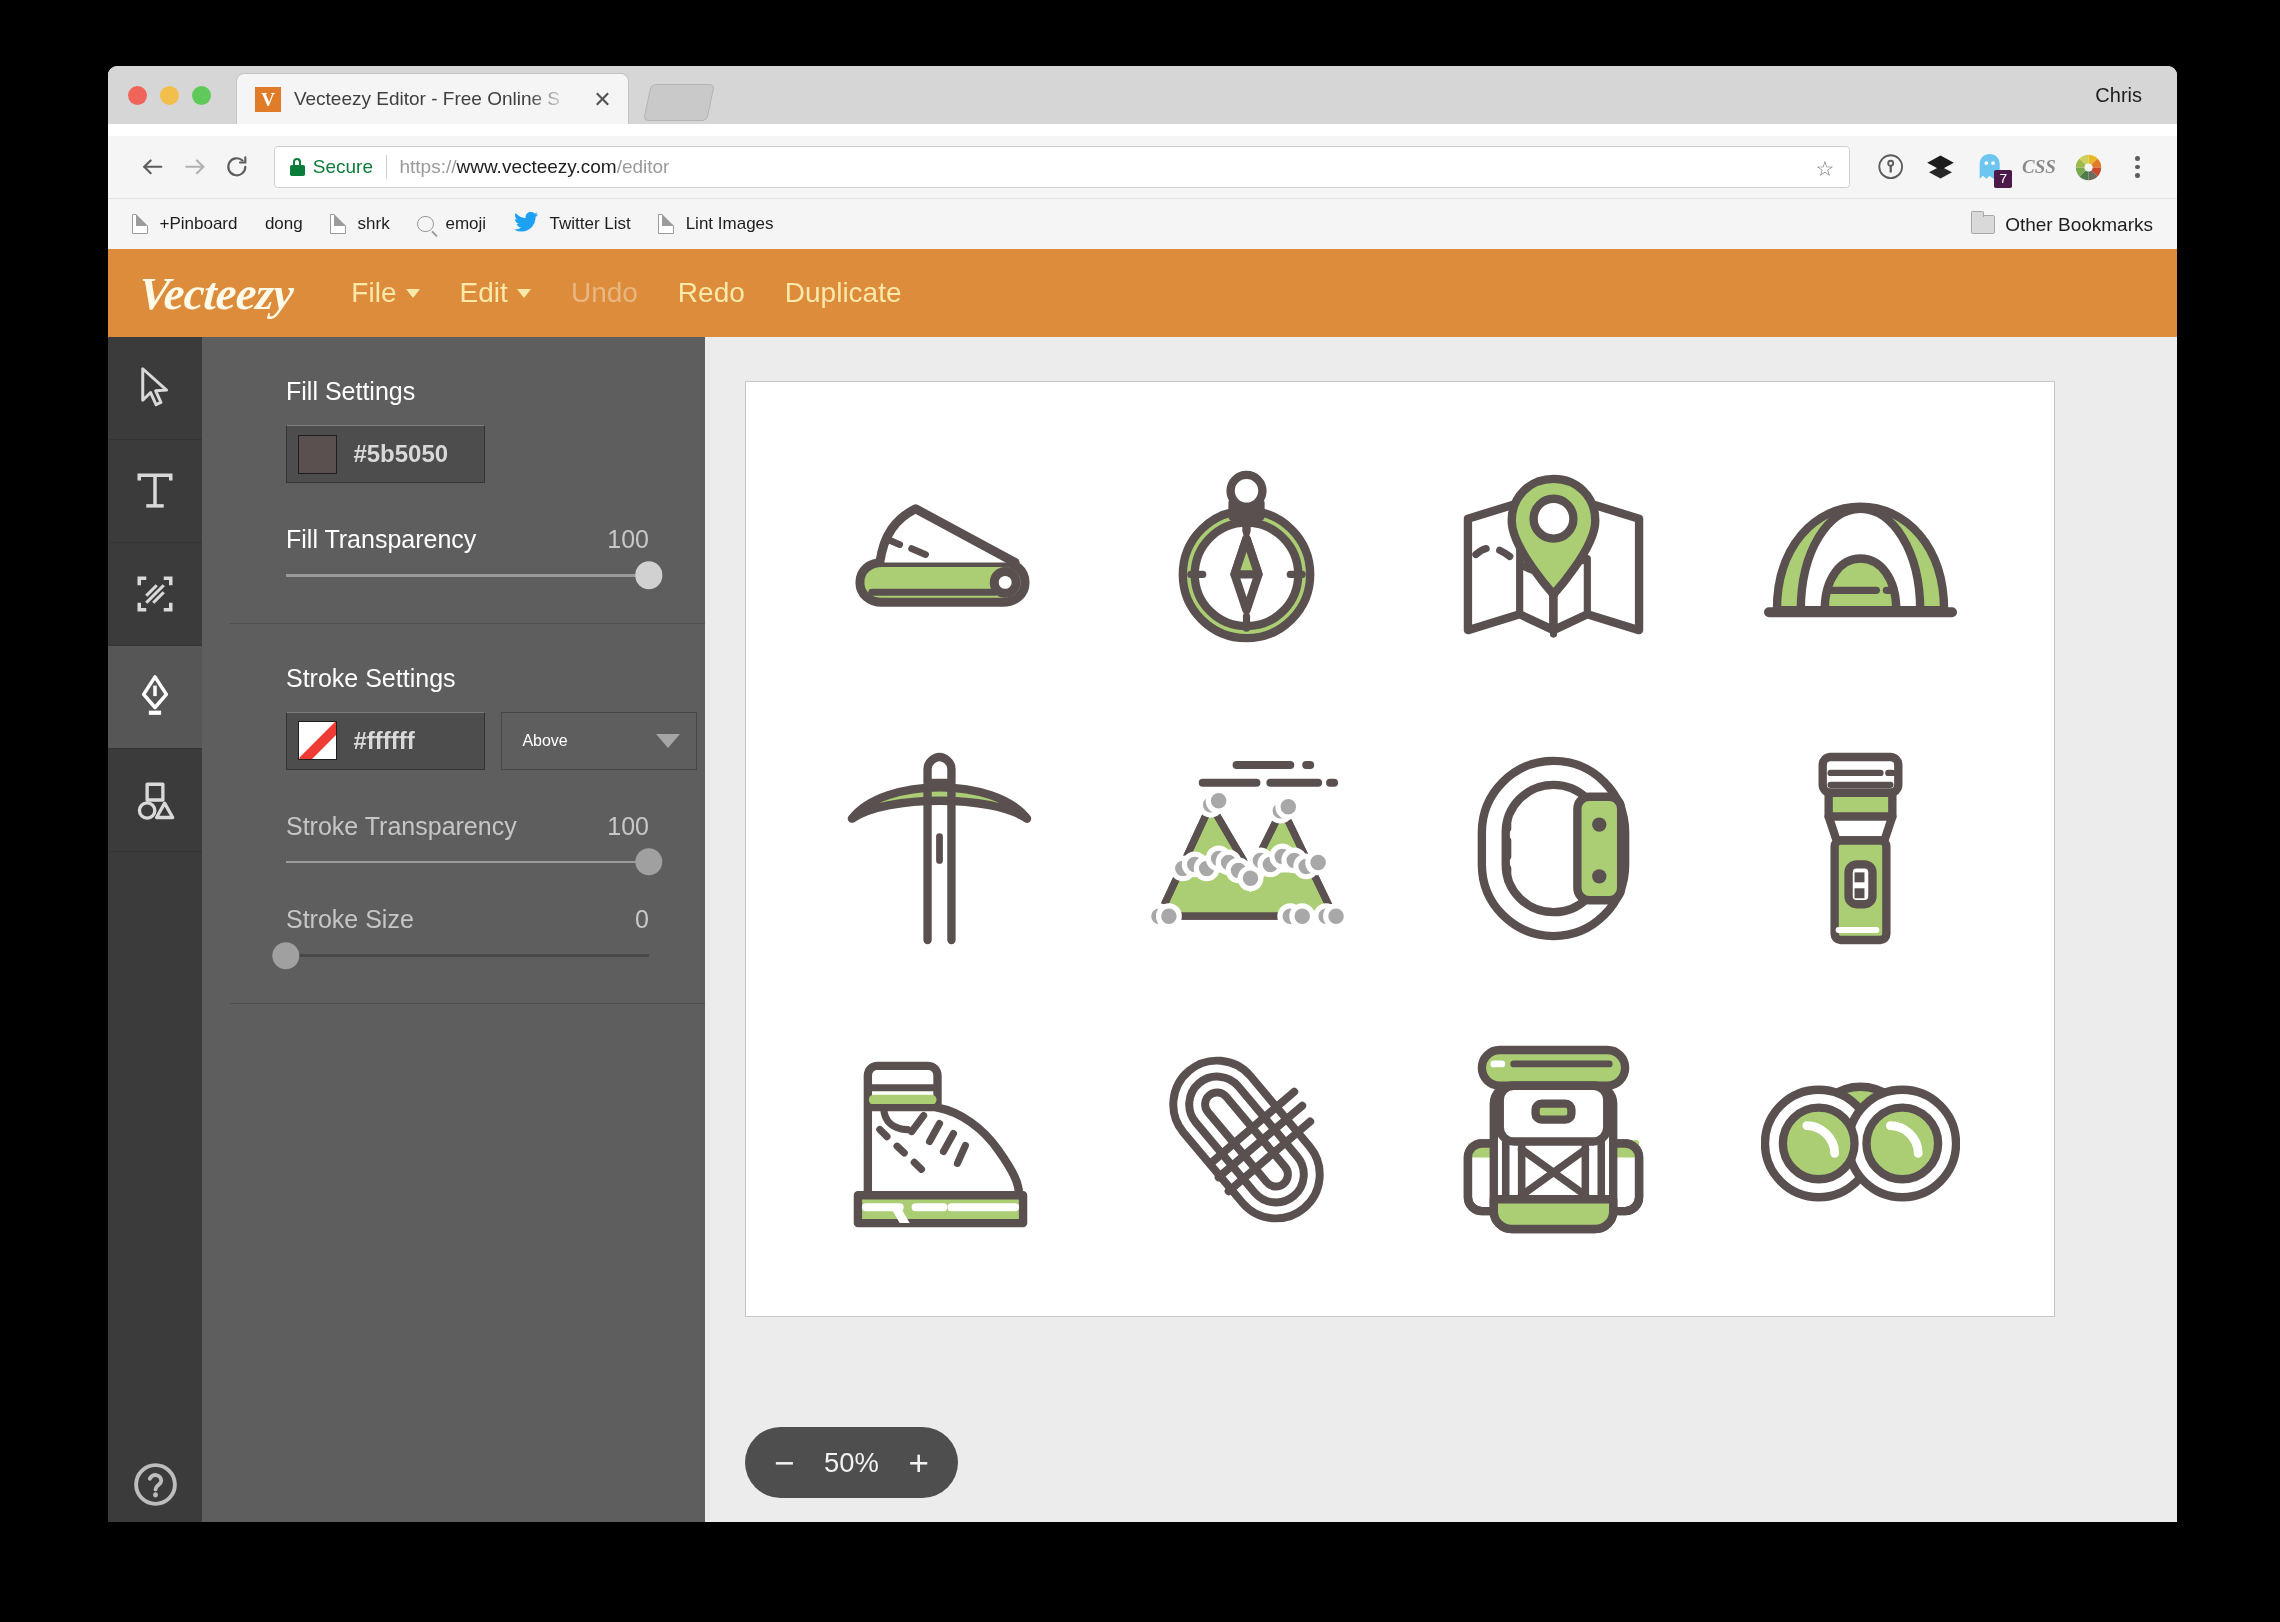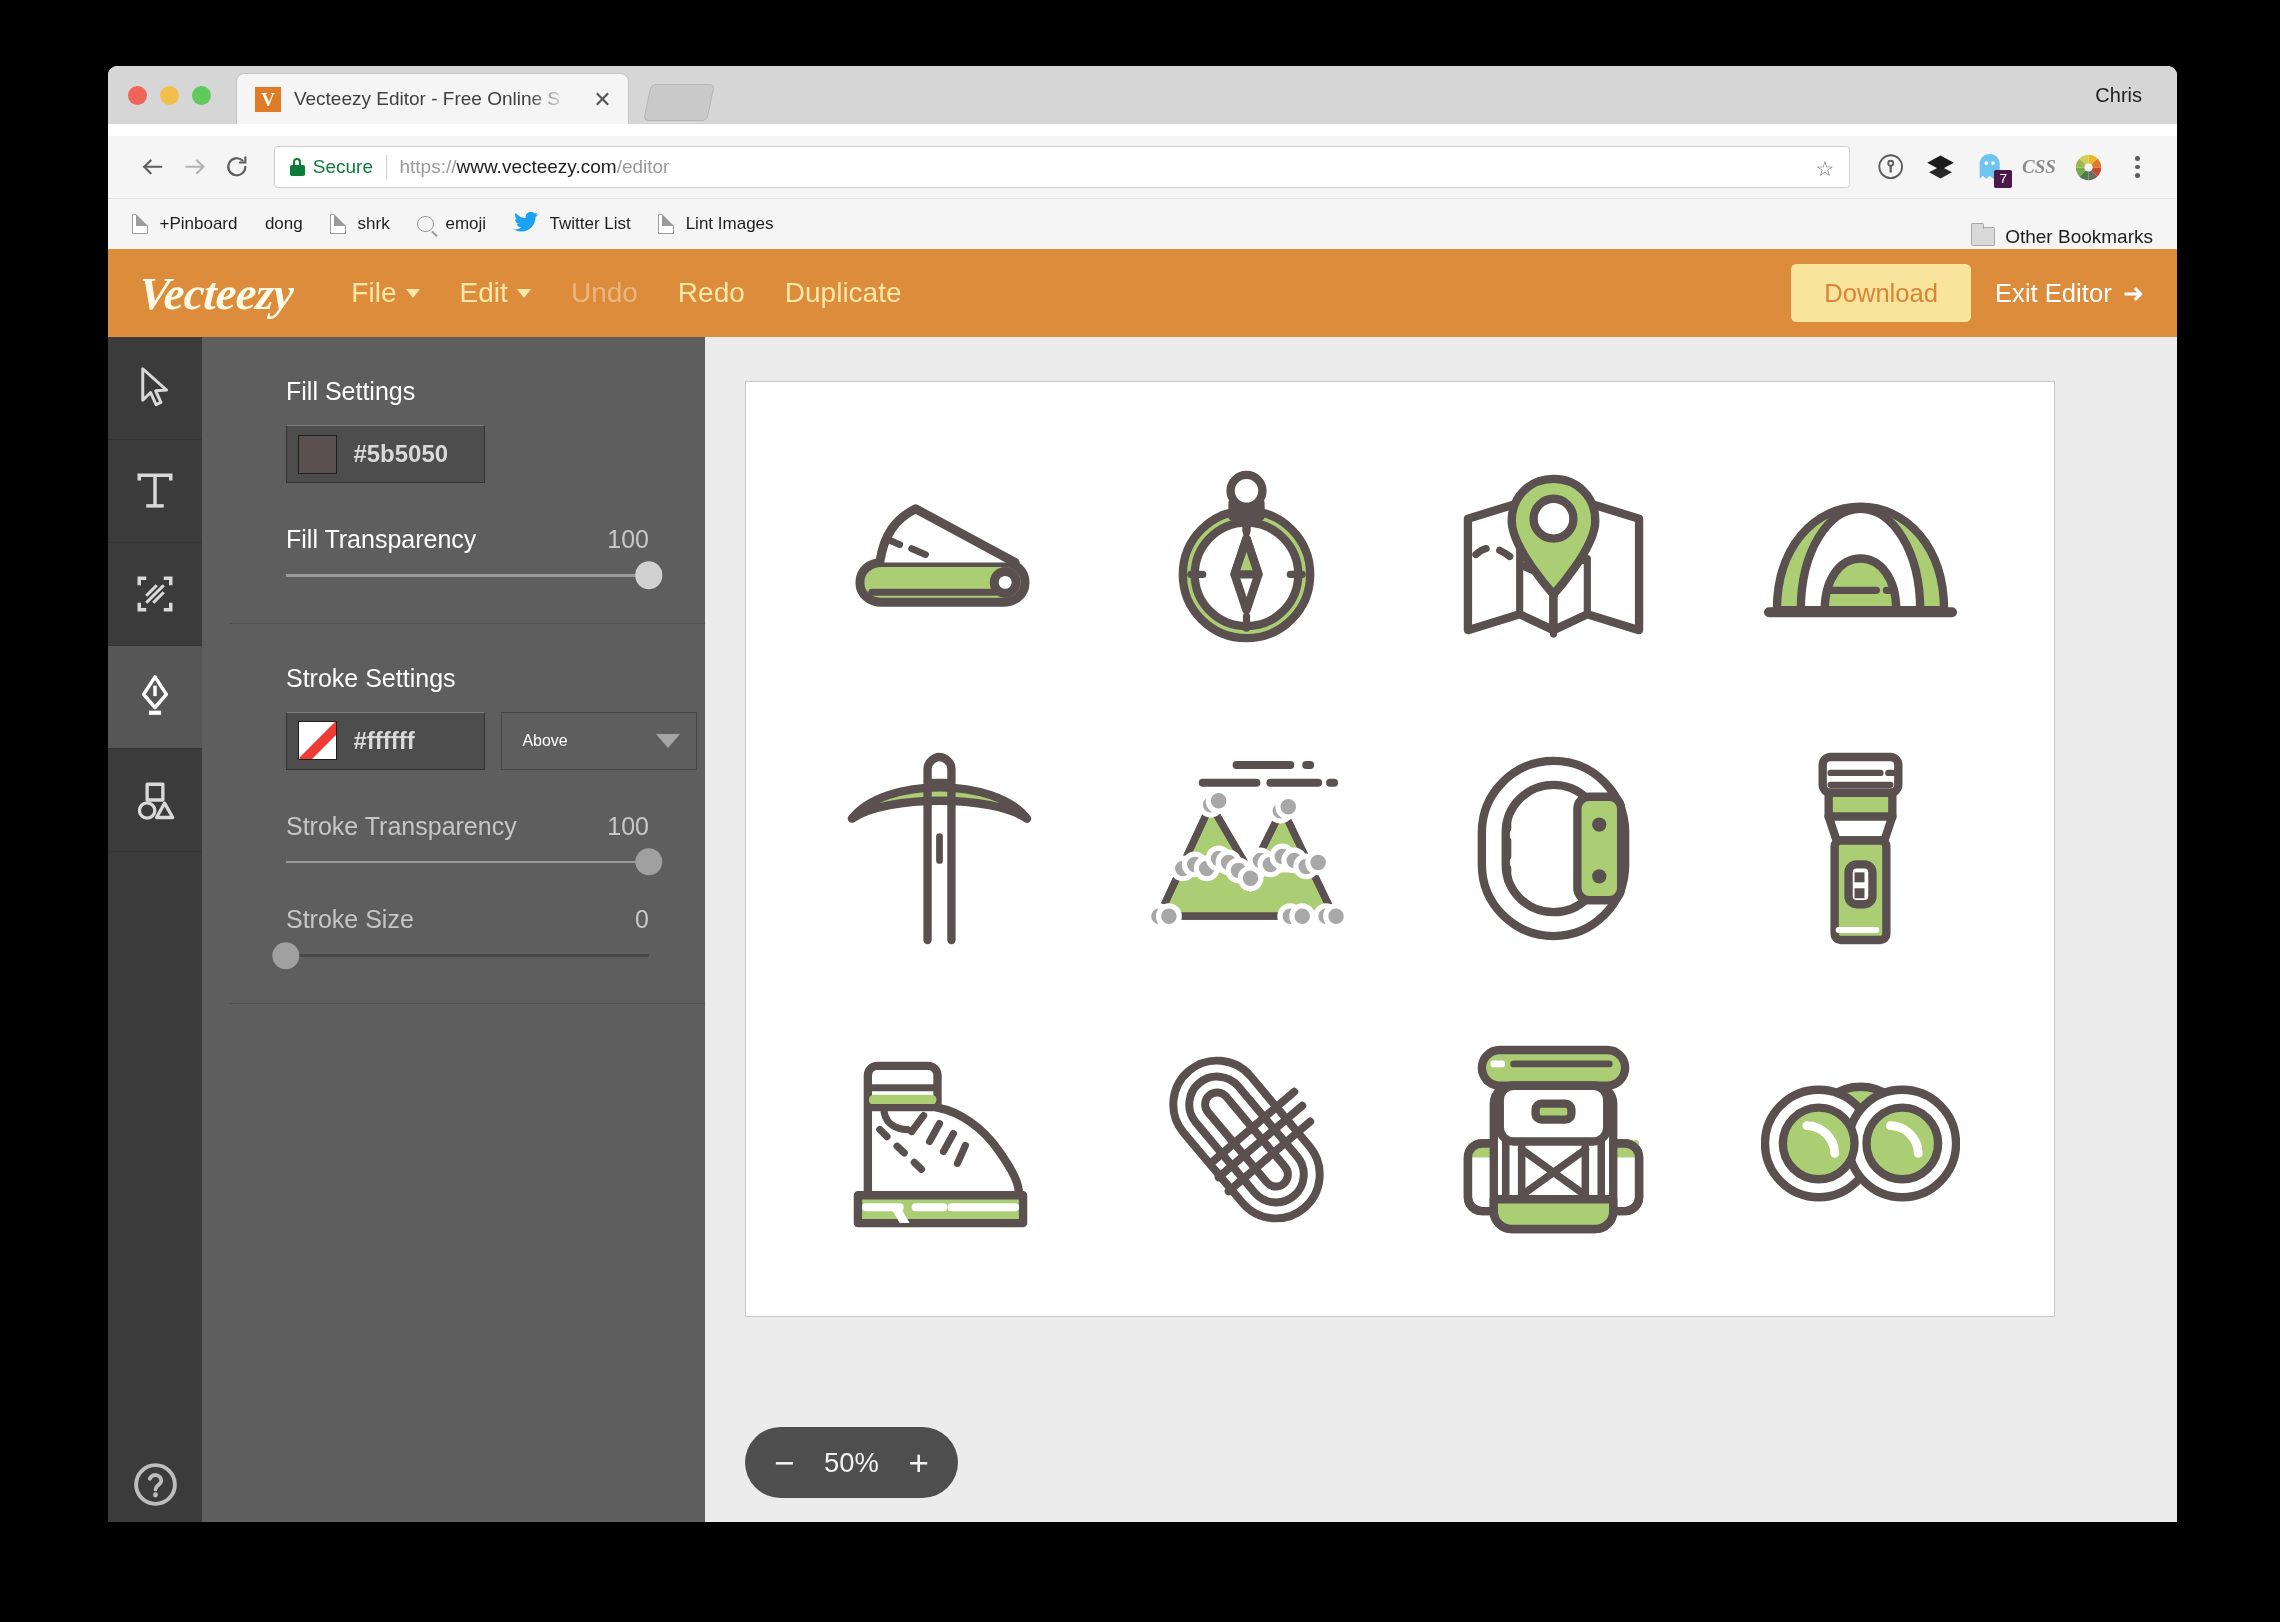--- a/index.html
+++ b/index.html
@@ -172,21 +172,21 @@
     position: relative;
   }
   .bm-search-icon:after {
     content: ""; position: absolute;
     right: -5.5px; bottom: -3.7px;
     width: 7.3px; height: 1.8px; background: #999;
     transform: rotate(45deg);
   }
   .bm-twitter-icon { color: #1da1f2; font-size: 22px; line-height: 1; flex: 0 0 auto; }
   #other-bookmarks {
-    position: absolute; right: 24px; top: 12px; height: 51px;
+    position: absolute; right: 24px; top: 0; height: 51px;
     display: flex; align-items: center; gap: 10px;
     font-size: 19px; color: #1e1e1e; cursor: pointer;
   }
   #folder-icon { width: 24px; height: 18.3px; background: #d9d9d9; border: 1.4px solid #a8a8a8; border-radius: 1.8px; position: relative; }
   #folder-icon:before { content:""; position:absolute; top:-5.5px; left:-1.4px; width: 11px; height: 5.5px; background:#d9d9d9; border:1.4px solid #a8a8a8; border-bottom:none; border-radius: 1.8px 1.8px 0 0; }
 
   
   #app { position: relative; height: calc(100% - 172px); background: #ececec; }
 
   
@@ -514,27 +514,20 @@
           <span>Undo</span>
         </span>
         <span class="app-menu-item">
           <span>Redo</span>
         </span>
         <span class="app-menu-item">
           <span>Duplicate</span>
         </span>
       </div>
 
-      <div id="app-header-right">
-        <button id="download-button">Download</button>
-        <span id="exit-editor-button">
-          <span>Exit Editor</span>
-          <span>➜</span>
-        </span>
-      </div>
     </div>
 
     <div id="editor-body">
 
       <div id="tool-rail">
         <div class="tool-button">
           <svg width="42" height="46" viewBox="0 0 24 26" fill="none" stroke="#d9d9d9" stroke-width="1.7" stroke-linejoin="round">
               <path d="M5 2 L5 20 L9.5 15.6 L12.6 22.5 L15.4 21.2 L12.4 14.6 L18.6 14.2 Z"></path>
             </svg>
         </div>

